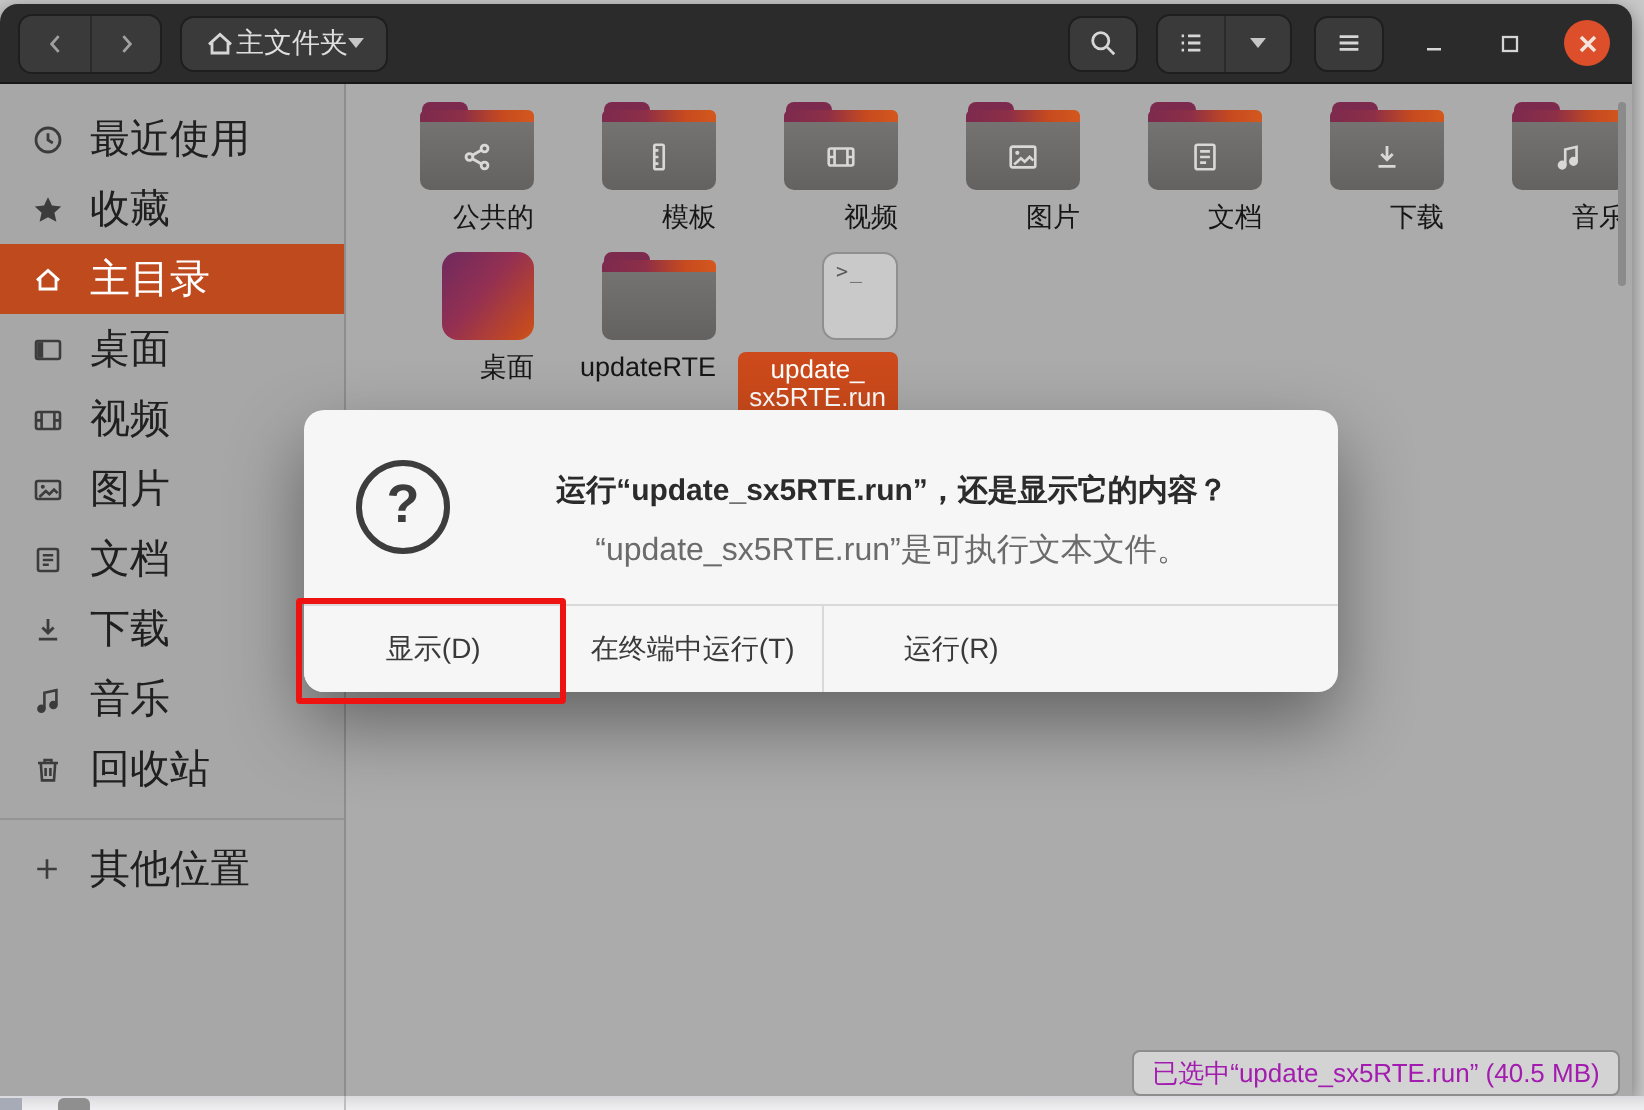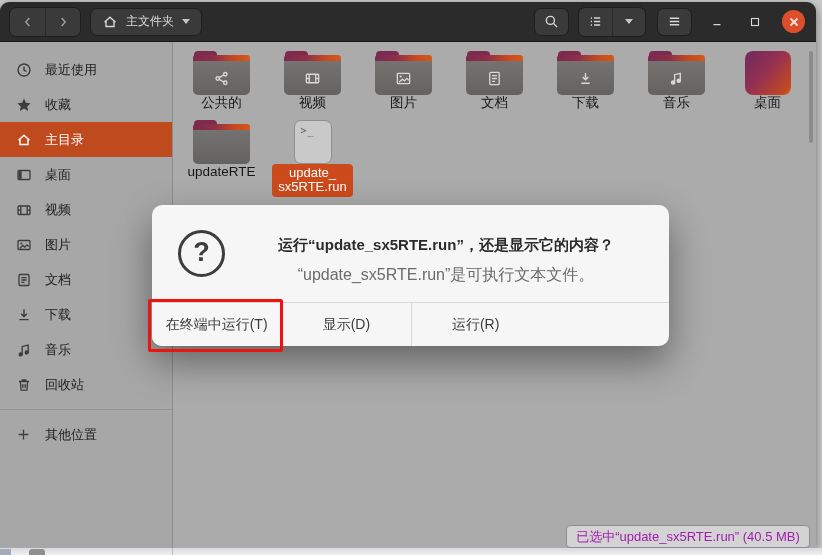--- a/index.html
+++ b/index.html
@@ -17,54 +17,54 @@
   .headerbar {
     position:absolute; left:0; top:0; right:0; height:40px;
     background:#2b2b2b; border-bottom:1px solid #171717;
     display:flex; align-items:center; padding:0 9px;
   }
   .nav-group { display:flex; border:1px solid #1e1e1e; border-radius:7px; overflow:hidden; }
   .nav-btn { width:35px; height:28px; background:#3a3a3a; display:flex; align-items:center; justify-content:center; }
   .nav-btn + .nav-btn { border-left:1px solid #2a2a2a; }
   .path-btn {
     margin-left:9px; height:28px; background:#3a3a3a; border:1px solid #1e1e1e;
-    border-radius:7px; display:flex; align-items:center; gap:8px; padding:0 11px;
-    color:#dedede; font-size:12px;
+    border-radius:7px; display:flex; align-items:center; padding:0 11px;
+    color:#dedede; font-size:14px;
   }
   .caret-down { width:0; height:0; border-left:4px solid transparent; border-right:4px solid transparent; border-top:5px solid #c6c6c6; }
   .header-right { margin-left:auto; display:flex; align-items:center; }
   .icon-btn {
     width:35px; height:28px; background:#3a3a3a; border:1px solid #1e1e1e;
     border-radius:7px; display:flex; align-items:center; justify-content:center;
   }
   .split { display:flex; border:1px solid #1e1e1e; border-radius:7px; overflow:hidden; margin-left:9px; }
   .seg { width:33px; height:28px; background:#3a3a3a; display:flex; align-items:center; justify-content:center; }
   .seg + .seg { border-left:1px solid #2a2a2a; }
   .menu-btn { margin-left:11px; }
   .win-controls { display:flex; align-items:center; gap:16px; margin-left:14px; margin-right:2px; }
   .wc { width:22px; height:22px; display:flex; align-items:center; justify-content:center; }
   .close-btn { width:23px; height:23px; border-radius:50%; background:#dd4f2a; }
 
   
   .body { position:absolute; top:40px; left:0; right:0; bottom:0; display:flex; }
   .sidebar { width:173px; background:#a7a7a7; border-right:1px solid #8d8d8d; padding-top:10px; flex-shrink:0; }
-  .side-item { height:35px; display:flex; align-items:center; gap:13px; padding:0 15px; font-size:13px; color:#202020; }
+  .side-item { height:35px; display:flex; align-items:center; gap:13px; padding:0 15px; font-size:20px; color:#202020; }
   .side-item.selected { background:#bf4a1e; color:#ffffff; }
   .side-item .si { width:17px; height:17px; flex-shrink:0; display:flex; align-items:center; justify-content:center; }
   .side-sep { height:1px; background:#949494; margin:7px 0; }
 
   .main { flex:1; position:relative; background:#ababab; }
   .scroll-thumb { position:absolute; right:3px; top:9px; width:4px; height:92px; background:#8b8b8b; border-radius:2px; }
 
   
   .files-grid {
     position:absolute; left:3px; top:9px;
     display:grid; grid-template-columns:repeat(7, 91px); row-gap:9px; justify-items:center;
   }
-  .file-item { width:91px; display:flex; flex-direction:column; align-items:center; }
+  .file-item { width:91px; display:flex; flex-direction:column; align-items:flex-end; gap:6px; }
   .file-label { font-size:13.5px; color:#161616; text-align:center; line-height:1.15; }
   .file-label.selected { background:#cc4a1b; color:#fff; border-radius:4px; padding:2px 6px; font-size:13px; }
 
   .folder { position:relative; width:57px; height:44px; }
   .folder .tab { position:absolute; top:0; left:1px; width:23px; height:9px; background:#7c2a4e; border-radius:4px 4px 0 0; }
   .folder .strip { position:absolute; top:4px; left:0; right:0; height:9px; border-radius:3px 3px 0 0;
     background:linear-gradient(90deg,#7c2a4e 0%,#8d2f47 38%,#c64a1f 72%,#d4581d 100%); }
   .folder .fbody { position:absolute; top:10px; left:0; right:0; bottom:0;
     background:linear-gradient(180deg,#757371 0%,#636260 100%); border-radius:0 0 5px 5px;
     display:flex; align-items:center; justify-content:center; }
@@ -310,20 +310,33 @@
                     <circle cx="5" cy="9" r="1.8"></circle>
                     <circle cx="13" cy="4.5" r="1.8"></circle>
                     <circle cx="13" cy="13.5" r="1.8"></circle>
                     <path d="M6.6 8.1l4.8-2.8M6.6 9.9l4.8 2.8"></path>
                   </svg>
             </div>
               </div>
             <div class="file-label">公共的</div>
           </div>
 
+          <div class="file-item">
+            <div class="folder">
+                <div class="tab"></div>
+                <div class="strip"></div>
+                <div class="fbody">
+              <svg width="19" height="17" viewBox="0 0 18 18" fill="none" stroke="#d8d8d8" stroke-width="1.4">
+                    <rect x="6.5" y="2.5" width="5" height="13" rx="0.8"></rect>
+                    <path d="M6.5 5.5h2.2M6.5 9h2.2M6.5 12.5h2.2"></path>
+                  </svg>
+            </div>
+              </div>
+            <div class="file-label">模板</div>
+          </div>
 
           <div class="file-item">
             <div class="folder">
                 <div class="tab"></div>
                 <div class="strip"></div>
                 <div class="fbody">
               <svg width="19" height="17" viewBox="0 0 18 18" fill="none" stroke="#d8d8d8" stroke-width="1.4">
                     <rect x="2.5" y="4.5" width="13" height="9" rx="1"></rect>
                     <path d="M5.6 4.5v9M12.4 4.5v9M2.5 9h3.1M12.4 9h3.1"></path>
                   </svg>
@@ -422,22 +435,22 @@
 
   <div class="dialog">
     <div class="dialog-head">
       <div class="q-circle">?</div>
       <div class="dialog-text">
         <div class="dialog-title">运行“update_sx5RTE.run”，还是显示它的内容？</div>
         <div class="dialog-sub">“update_sx5RTE.run”是可执行文本文件。</div>
       </div>
     </div>
     <div class="dialog-buttons">
+      <div class="dialog-btn">显示(D)</div>
       <div class="dialog-btn">在终端中运行(T)</div>
-      <div class="dialog-btn">显示(D)</div>
       <div class="dialog-btn">运行(R)</div>
     </div>
   </div>
 
   <div class="red-box"></div>
 
   <div class="status">已选中“update_sx5RTE.run” (40.5 MB)</div>
 
   <div class="bottom-strip"></div>
   <div class="frag1"></div>

